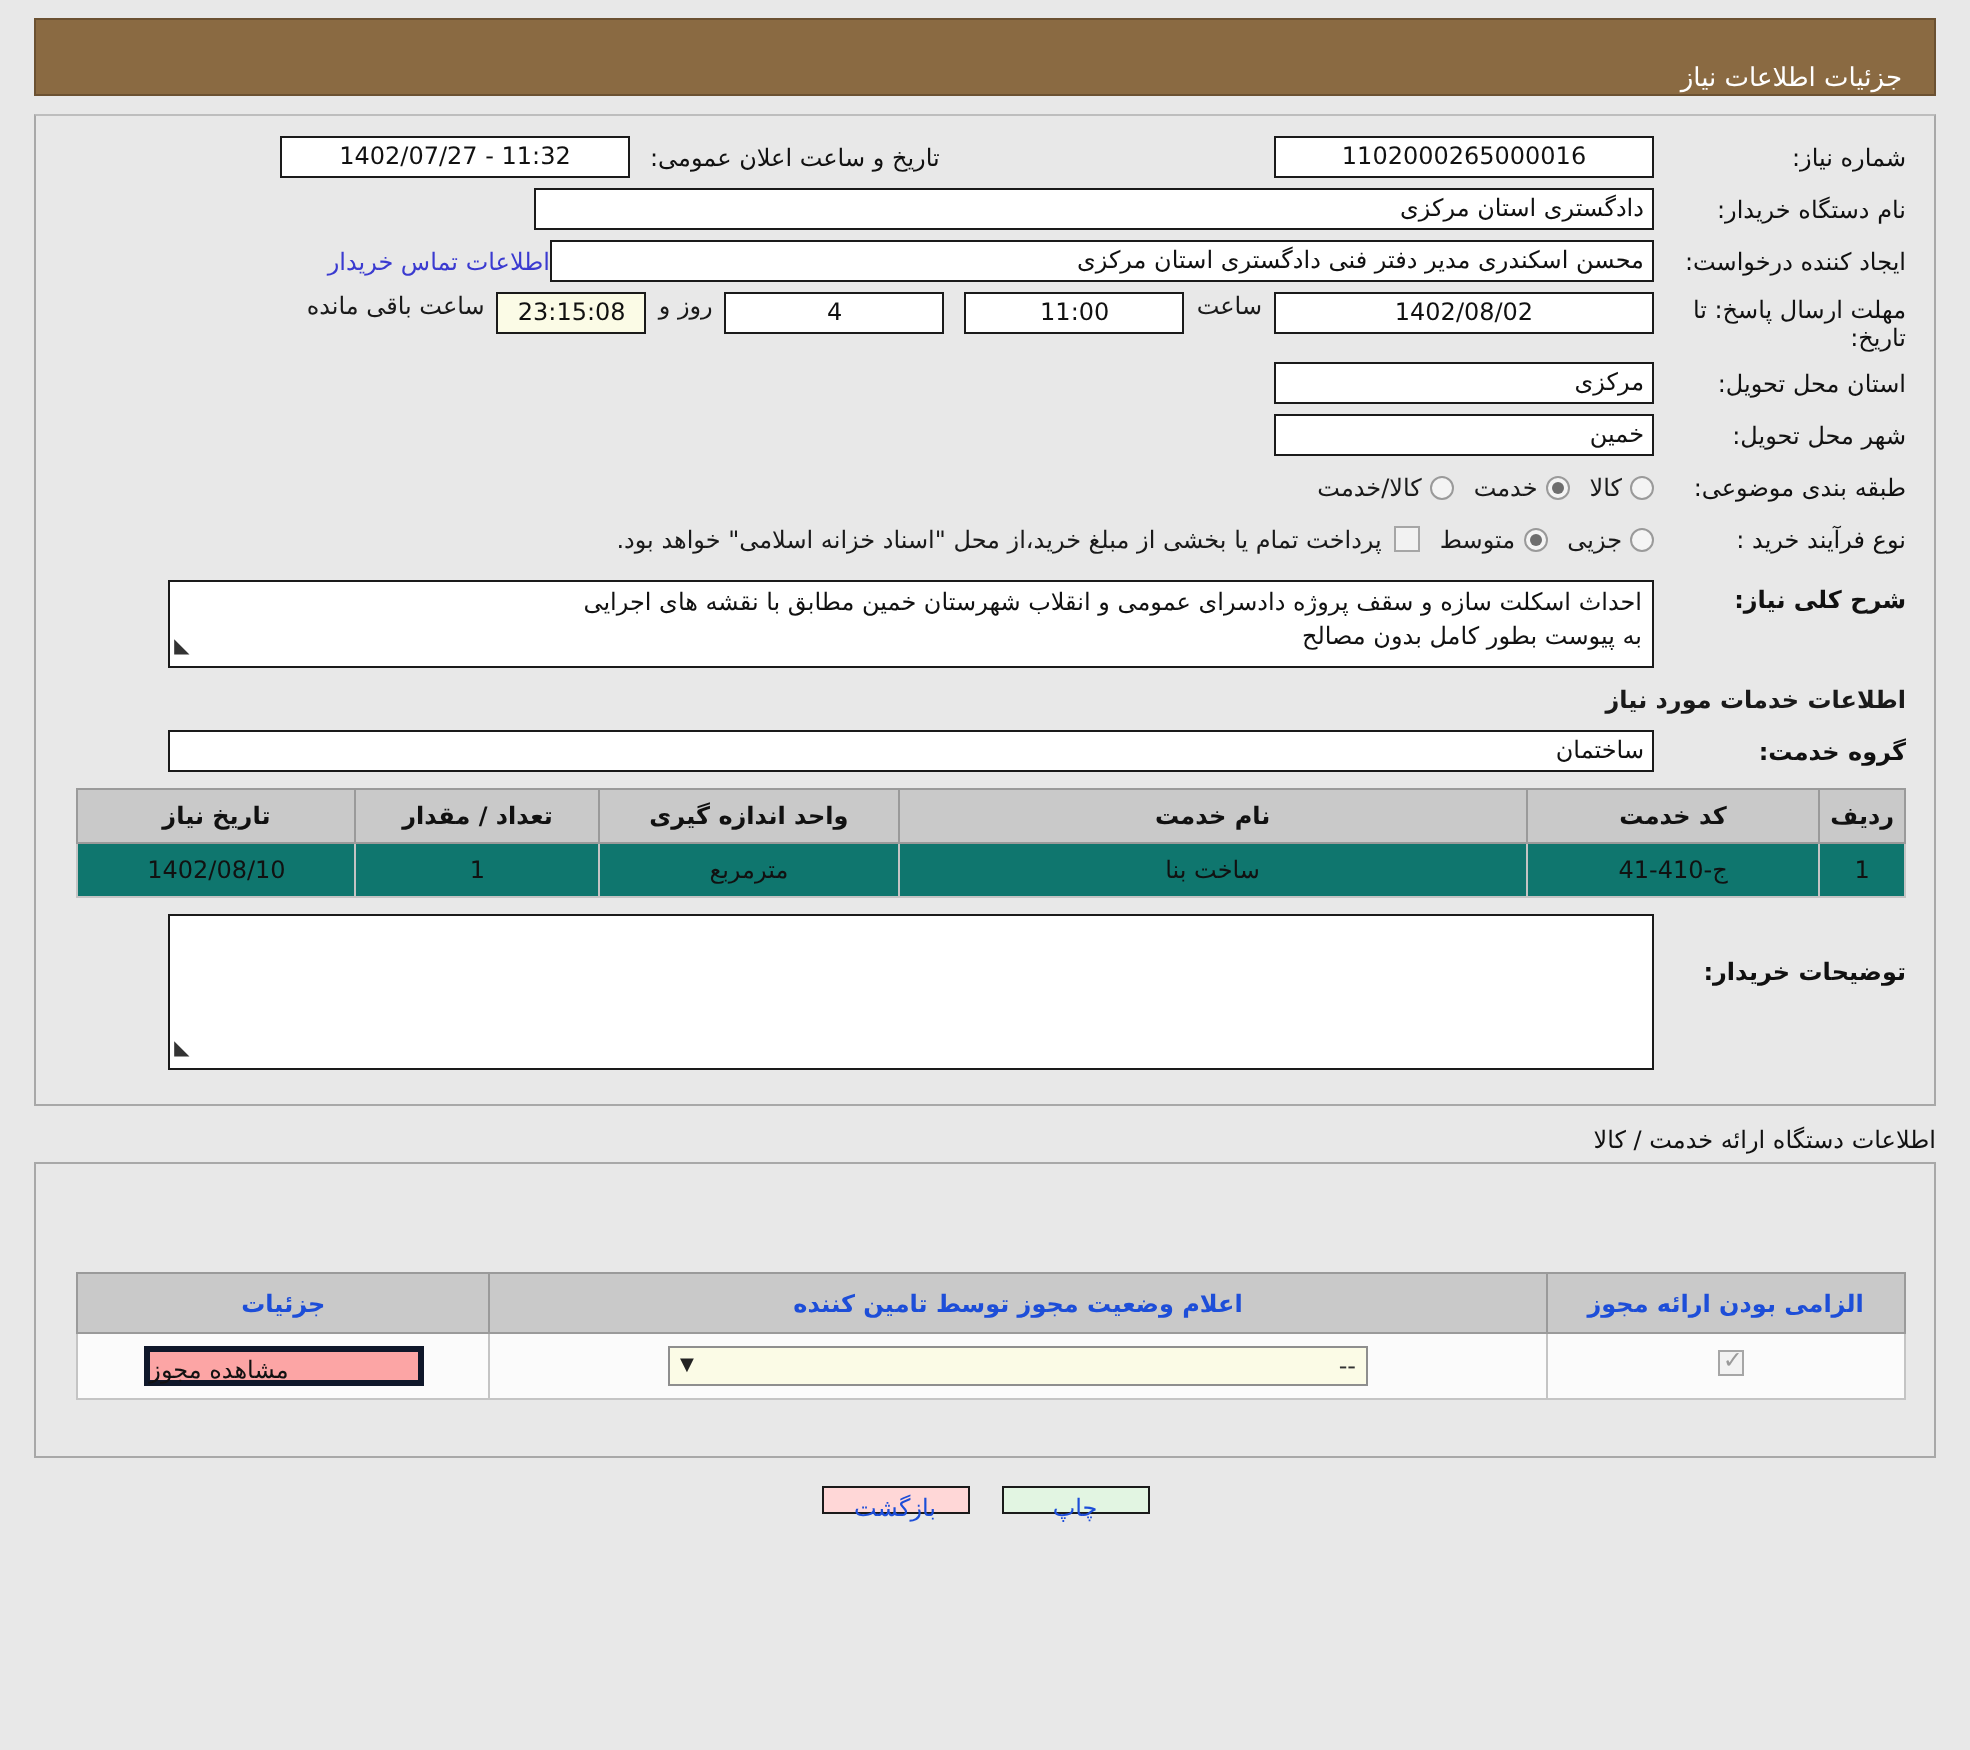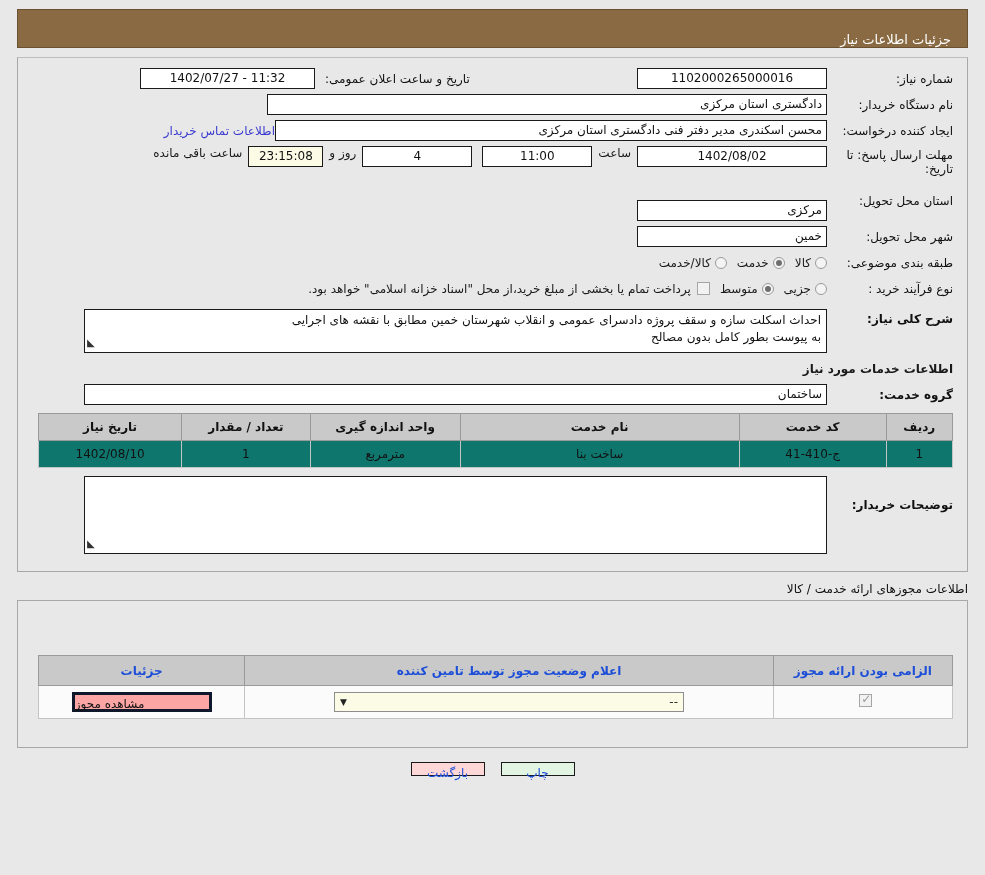--- a/index.html
+++ b/index.html
@@ -117,21 +117,21 @@
   .box.right  { text-align: right; }
   .box.yellow { background: #fbfbe6; }
 
   .w-need     { width: 190px; }
   .w-org      { width: 560px; }
   .w-creator  { width: 552px; }
   .w-date     { width: 190px; }
   .w-time     { width: 110px; }
   .w-days     { width: 110px; }
   .w-clock    { width: 75px;  }
-  .w-prov     { width: 190px; margin-top: 19px; }
+  .w-prov     { width: 190px; }
   .w-city     { width: 190px; }
   .w-ann      { width: 175px; }
 
   .gap { width: 10px; flex: 0 0 10px; }
 
   .inline-lbl {
     font-size: 12px;
     padding: 0 6px;
     white-space: nowrap;
   }
@@ -255,21 +255,21 @@
     border: 1px solid #9a9a9a;
   }
   table.grid th {
     background: #c9c9c9;
     border: 1px solid #9a9a9a;
     font-size: 12px;
     font-weight: bold;
     height: 26px;
     color: #111;
     text-align: center;
-    padding: 0 16px;
+    padding: 0 4px;
   }
   table.grid td {
     background: #0f766e;
     border: 1px solid #c4c4c4;
     font-size: 12px;
     height: 26px;
     text-align: center;
     color: #111;
     padding: 0 4px;
   }
@@ -504,21 +504,21 @@
 
   <div class="row" style="align-items:flex-start; margin-top:8px;">
     <div class="lbl lbl-w bold-lbl" style="padding-top:22px;">توضیحات خریدار:</div>
     <div class="ta ta-notes">
       <span class="grip">◢</span>
     </div>
   </div>
 
 </div>
 
-<div class="permit-caption">اطلاعات مجوزهای ارائه خدمت / کالا</div>
+<div class="permit-caption">اطلاعات دستگاه ارائه خدمت / کالا</div>
 
 <div class="permit-panel">
   <table class="permits">
     <thead>
       <tr>
         <th style="width:180px">الزامی بودن ارائه مجوز</th>
         <th style="width:530px">اعلام وضعیت مجوز توسط تامین کننده</th>
         <th style="width:205px">جزئیات</th>
       </tr>
     </thead>

